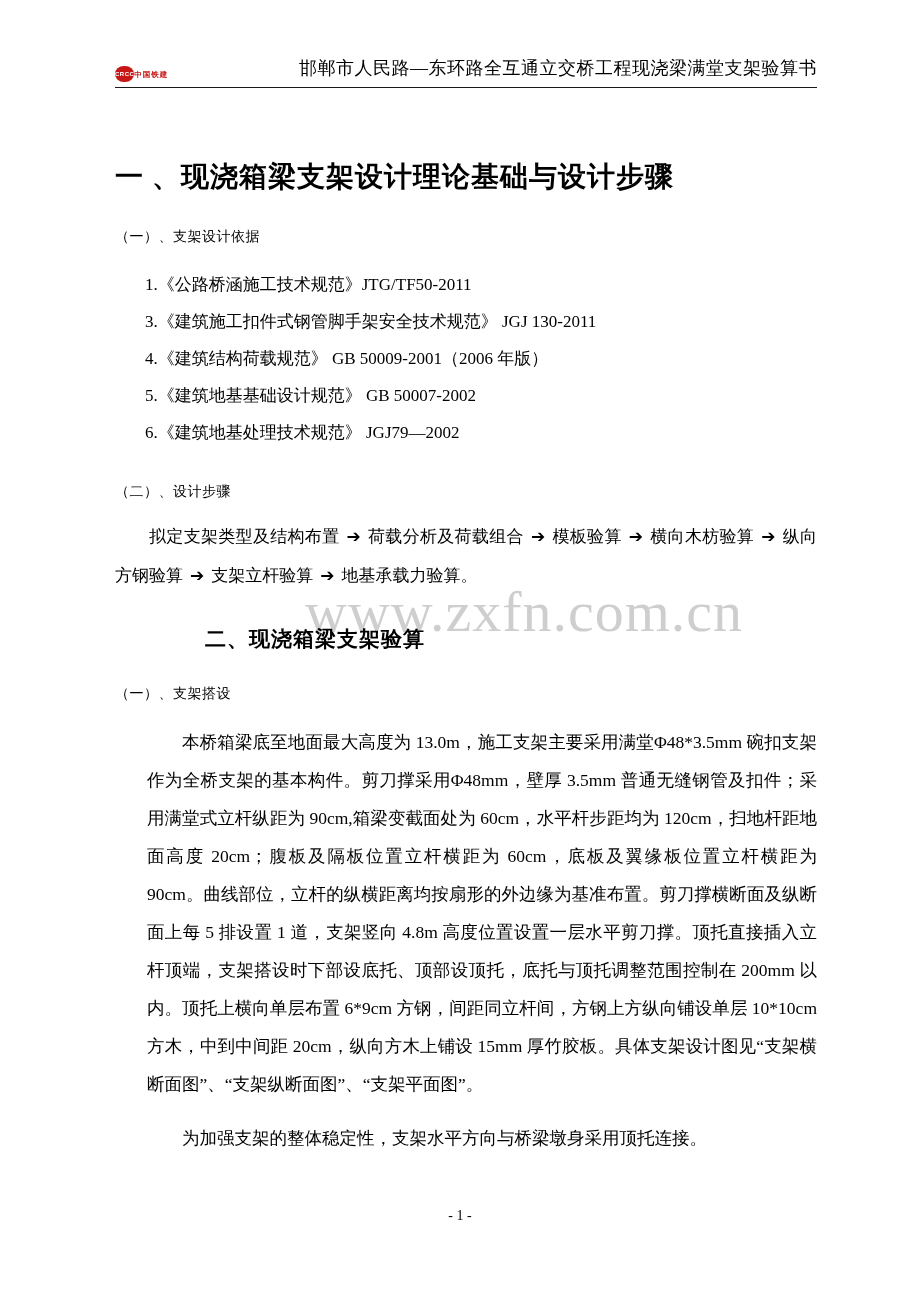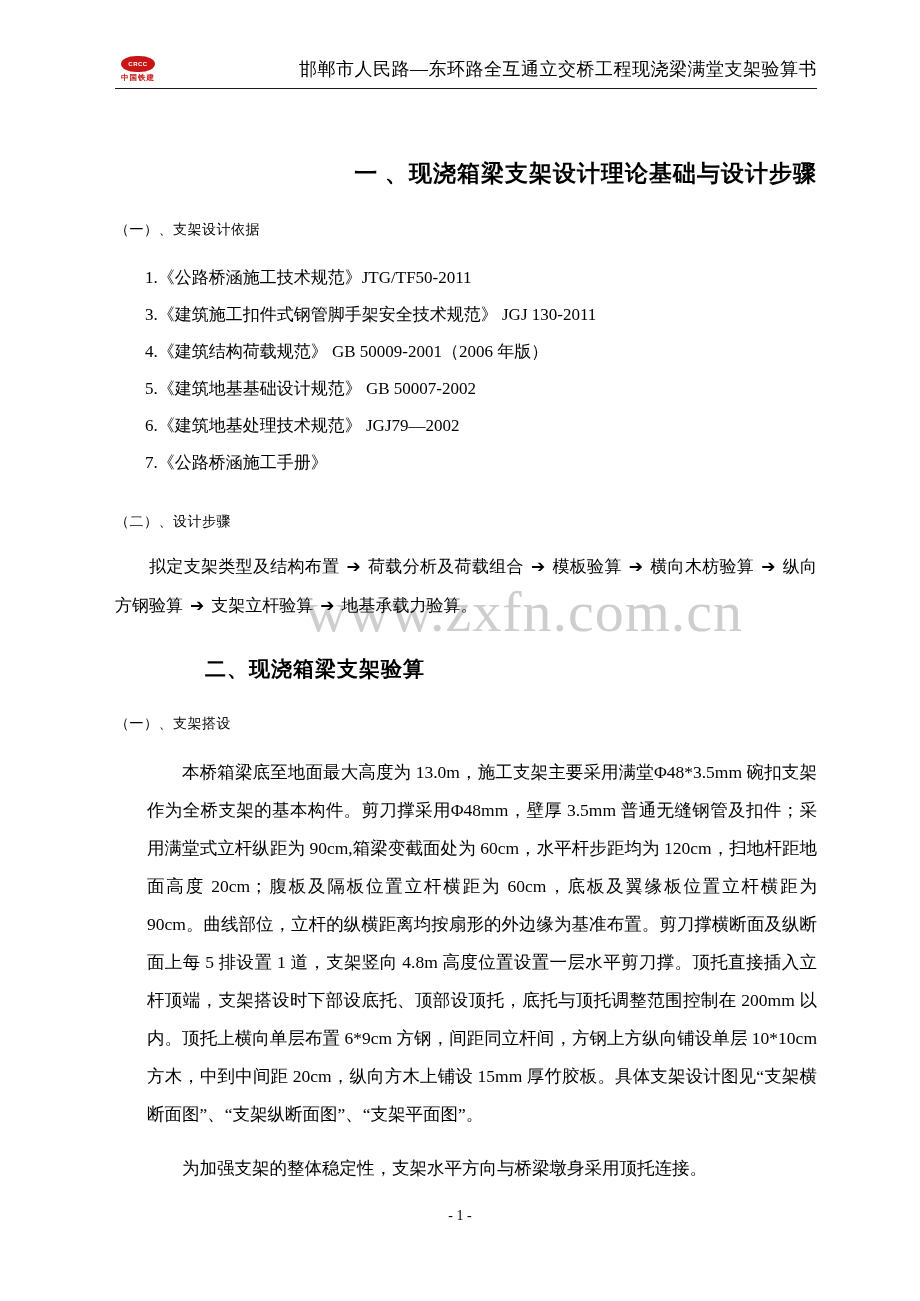--- a/index.html
+++ b/index.html
@@ -13,21 +13,21 @@
   }
   .page { position:relative; width:920px; height:1301px; background:#fff; }
 
   
   .header {
     position:absolute; left:115px; top:56px; width:702px;
     display:flex; align-items:flex-end; justify-content:space-between;
     border-bottom:1.5px solid #1a1a1a;
     padding-bottom:5px;
   }
-  .logo { display:flex; flex-direction:column; align-items:center; width:46px; }
+  .logo { display:flex; flex-direction:row; align-items:center; width:46px; }
   .logo-mark {
     width:34px; height:16px; background:#c81515;
     border-radius:50% / 55%;
     display:flex; align-items:center; justify-content:center;
     color:#fff; font-size:6px; font-weight:bold;
     font-family:"Liberation Sans", sans-serif;
     letter-spacing:0.5px;
   }
   .logo-text {
     margin-top:1px; color:#c81515; font-size:7.5px; font-weight:bold;
@@ -41,22 +41,22 @@
     font-size:58px; color:#9f9f9f; opacity:0.5;
     letter-spacing:1px; z-index:0;
     font-family:"Liberation Serif", serif;
     pointer-events:none; white-space:nowrap;
   }
 
   
   .content { position:absolute; left:115px; top:128px; width:702px; z-index:1; }
 
   .doc-title {
-    margin-top:30px; text-align:right;
-    font-size:23px; font-weight:bold; letter-spacing:1px;font-family:Liberation Serif, serif;
+    margin-top:30px; text-align:left;
+    font-size:28px; font-weight:bold; letter-spacing:1px;font-family:Liberation Serif, serif;
   }
   .sec-heading { margin-top:32px; font-size:14px; letter-spacing:0.5px; }
 
   .ref-list { margin-top:20px; margin-left:30px; }
   .ref-item { font-size:17px; line-height:37px; white-space:nowrap; }
 
   .steps {
     margin-top:16px; font-size:17px; line-height:38px;
     text-indent:2em; text-align:justify;
   }
@@ -105,21 +105,20 @@
     <div class="doc-title">一 、现浇箱梁支架设计理论基础与设计步骤</div>
 
     <div class="sec-heading">（一）、支架设计依据</div>
 
     <div class="ref-list">
       <div class="ref-item">1.《公路桥涵施工技术规范》JTG/TF50-2011</div>
       <div class="ref-item">3.《建筑施工扣件式钢管脚手架安全技术规范》 JGJ 130-2011</div>
       <div class="ref-item">4.《建筑结构荷载规范》  GB 50009-2001（2006 年版）</div>
       <div class="ref-item">5.《建筑地基基础设计规范》  GB 50007-2002</div>
       <div class="ref-item">6.《建筑地基处理技术规范》  JGJ79—2002</div>
-      <div class="ref-item">7.《公路桥涵施工手册》</div>
     </div>
 
     <div class="sec-heading">（二）、设计步骤</div>
 
     <p class="steps">
       <span>拟定支架类型及结构布置</span><span class="arrow">➔</span><span>荷载分析及荷载组合</span><span class="arrow">➔</span><span>模板验算</span><span class="arrow">➔</span><span>横向木枋验算</span><span class="arrow">➔</span><span>纵向方钢验算</span><span class="arrow">➔</span><span>支架立杆验算</span><span class="arrow">➔</span><span>地基承载力验算。</span>
     </p>
 
     <div class="chapter-heading">二、现浇箱梁支架验算</div>
 

